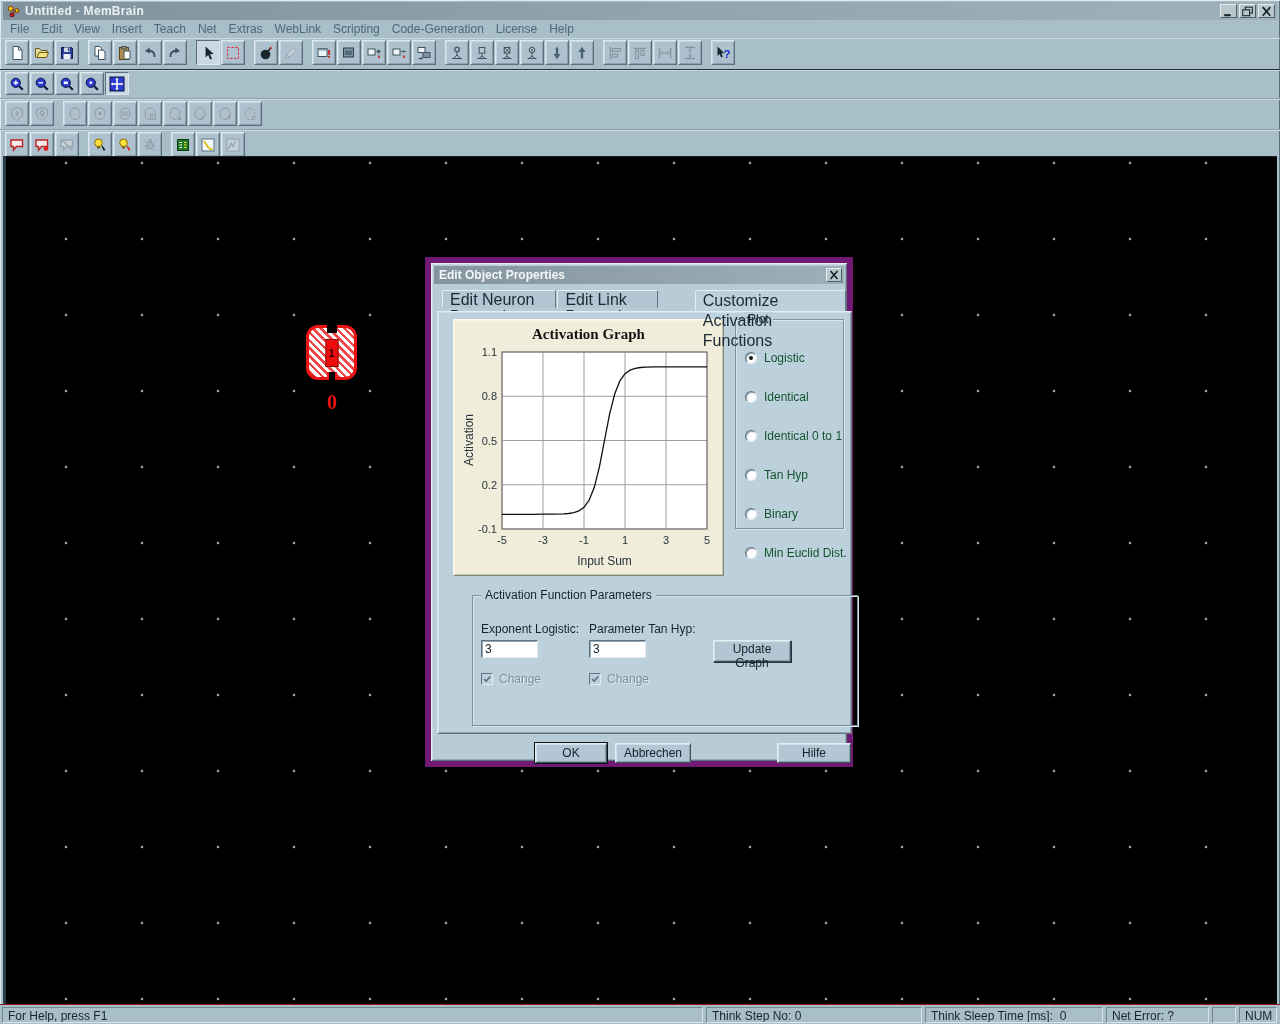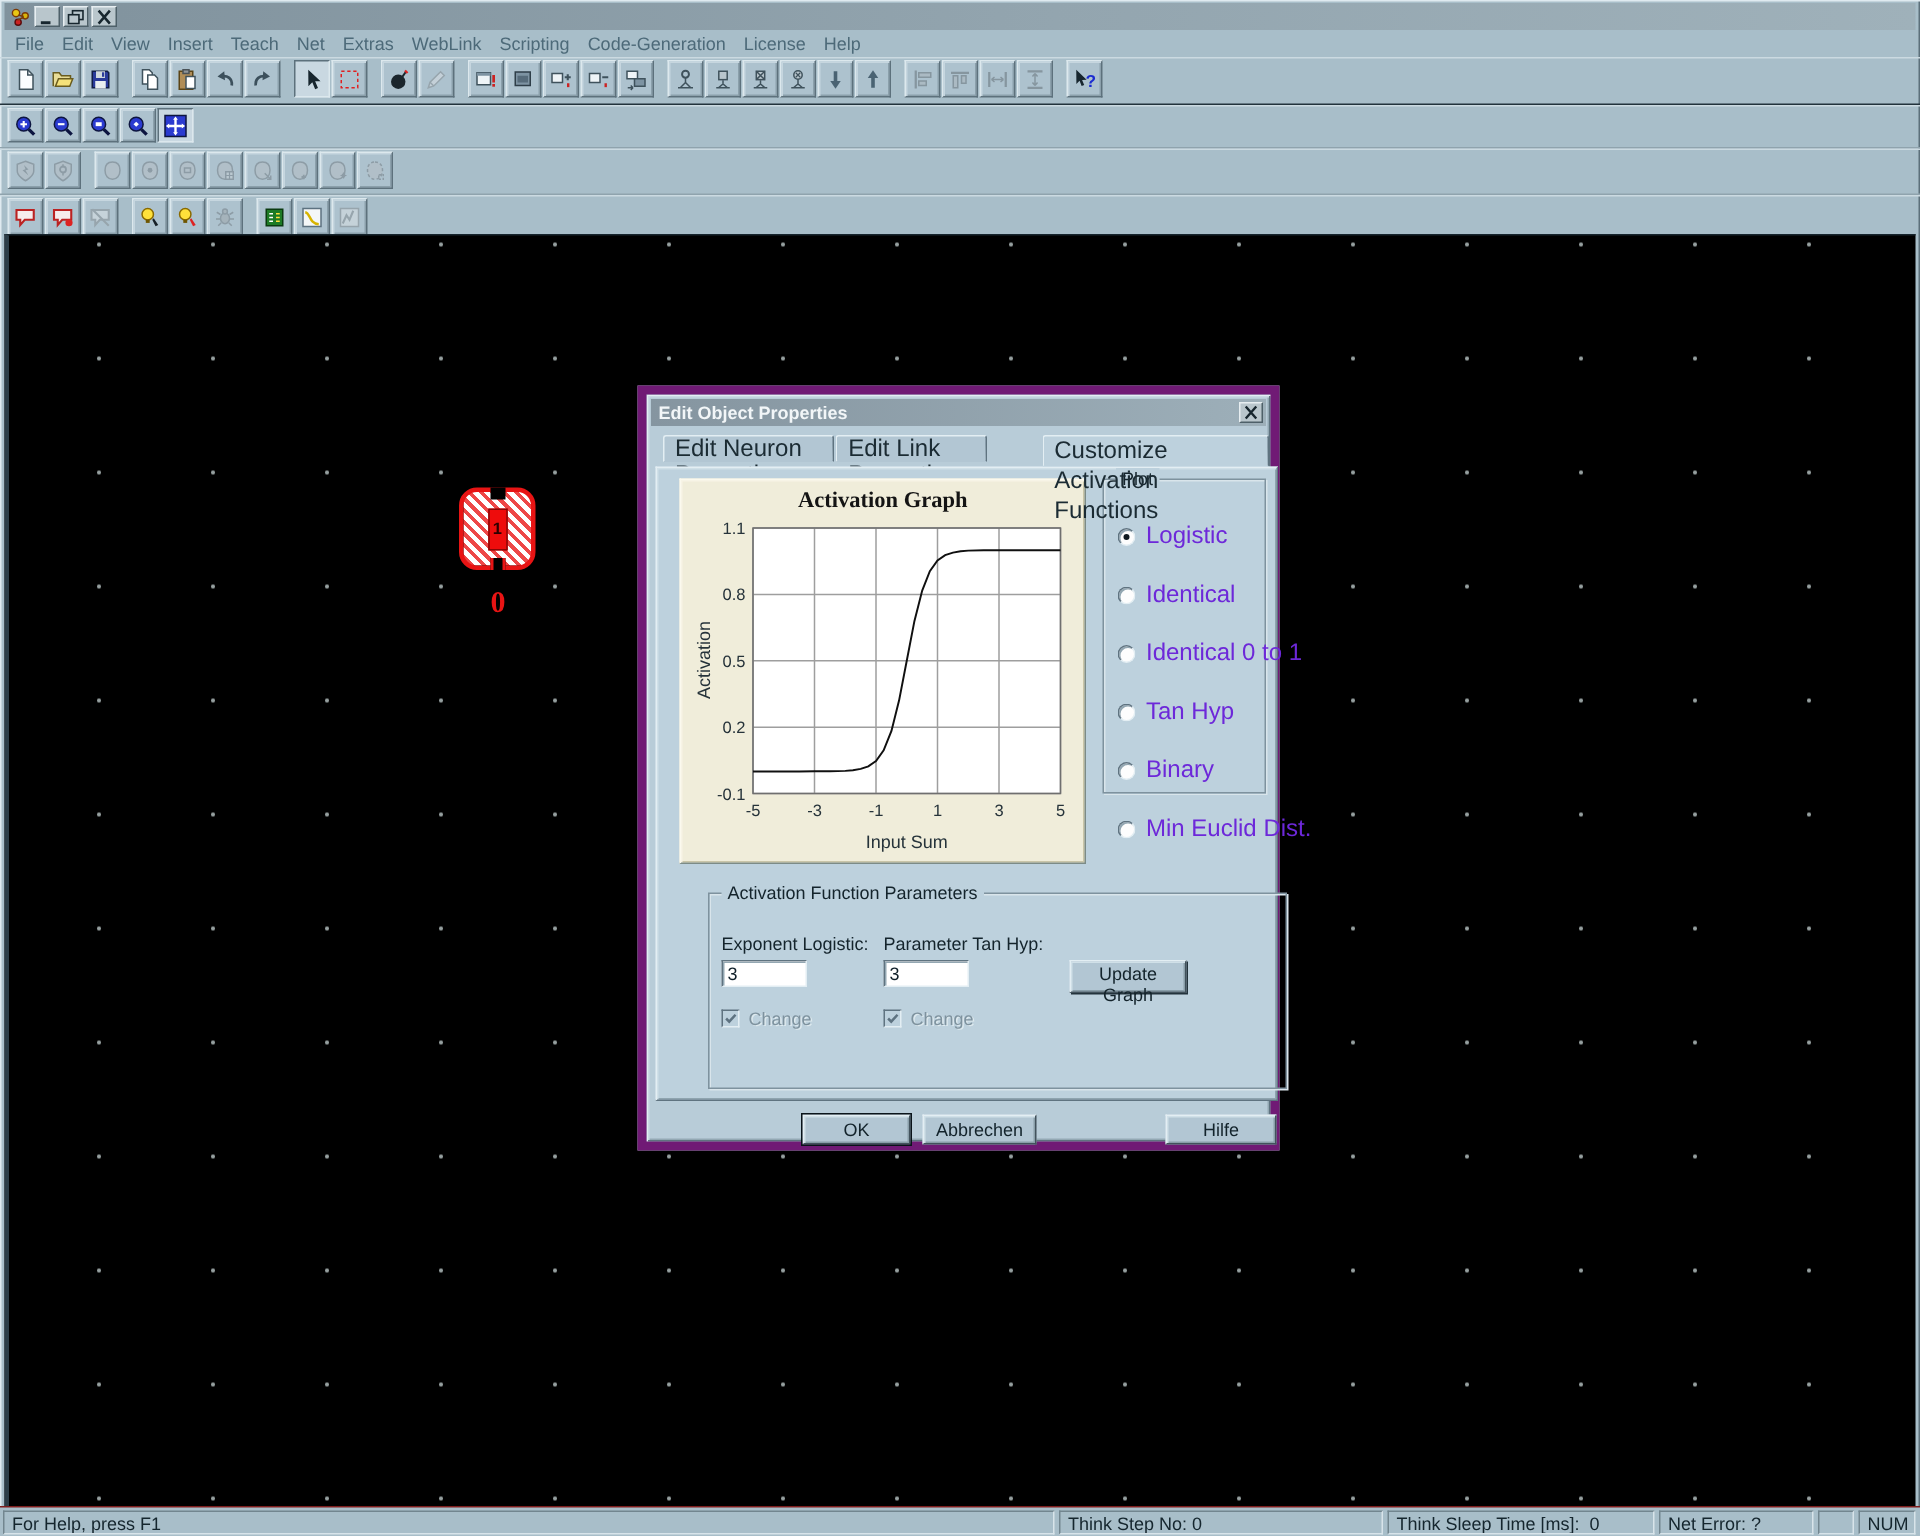--- a/index.html
+++ b/index.html
@@ -85,21 +85,21 @@
 
   
   .group{position:absolute;border:1px solid #7e929e;
     box-shadow:inset 1px 1px 0 #d9e5eb, 1px 1px 0 #d9e5eb;}
   .legend{position:absolute;top:-8px;left:8px;background:#bdd1dd;padding:0 4px;
     font-size:12px;color:#14242c;line-height:14px;white-space:nowrap;}
   .plot-group{left:297px;top:7px;width:109px;height:210px;}
   .params-group{left:15px;top:283px;width:386px;height:131px;margin-left:19px;}
 
   .radio-row{position:absolute;left:9px;display:flex;align-items:center;gap:7px;
-    font-size:16px;color:#6d28d9;height:14px;white-space:nowrap;}
+    font-size:12px;color:#14532d;height:14px;white-space:nowrap;}
   .radio{width:12px;height:12px;border-radius:50%;background:#fdfdfd;flex:0 0 auto;
     border:1px solid;border-color:#5f7380 #e3eef3 #e3eef3 #5f7380;
     box-shadow:inset 1px 1px 0 #93a7b2;display:flex;align-items:center;justify-content:center;}
   .radio.checked::after{content:"";width:4px;height:4px;border-radius:50%;background:#101a20;}
 
   .flabel{position:absolute;font-size:12px;color:#14242c;white-space:nowrap;}
   .edit{position:absolute;width:57px;height:18px;background:#fff;font-size:12px;padding:1px 3px;
     font-family:"Liberation Sans",sans-serif;color:#10202a;
     border:1px solid;border-color:#5f7380 #e3eef3 #e3eef3 #5f7380;
     box-shadow:inset 1px 1px 0 #93a7b2;}
@@ -129,20 +129,21 @@
 
 <div class="app">
 
   <div class="titlebar">
     <svg class="appicon" viewBox="0 0 16 16">
         <circle cx="5" cy="5" r="2.6" fill="#e8c713" stroke="#7a3a08"></circle>
         <circle cx="11.5" cy="7" r="2.2" fill="#d8b40a" stroke="#7a3a08"></circle>
         <circle cx="6.5" cy="11.5" r="2.2" fill="#c22" stroke="#5a0c0c"></circle>
         <path d="M6.5 6.5l4 1M6 10l4.5-2" stroke="#7a3a08" stroke-width="1"></path>
       </svg>
+    <span class="title-text">Untitled - MemBrain</span>
     <button class="winbtn">
         <svg viewBox="0 0 14 12">
           <path d="M3 9.5h6" stroke="#17262e" stroke-width="2"></path>
         </svg>
       </button>
     <button class="winbtn">
         <svg viewBox="0 0 14 12">
           <rect x="5" y="2" width="6.5" height="5.5" fill="none" stroke="#17262e"></rect>
           <rect x="2.5" y="4.5" width="6.5" height="5.5" fill="#b9c6cc" stroke="#17262e"></rect>
         </svg>

